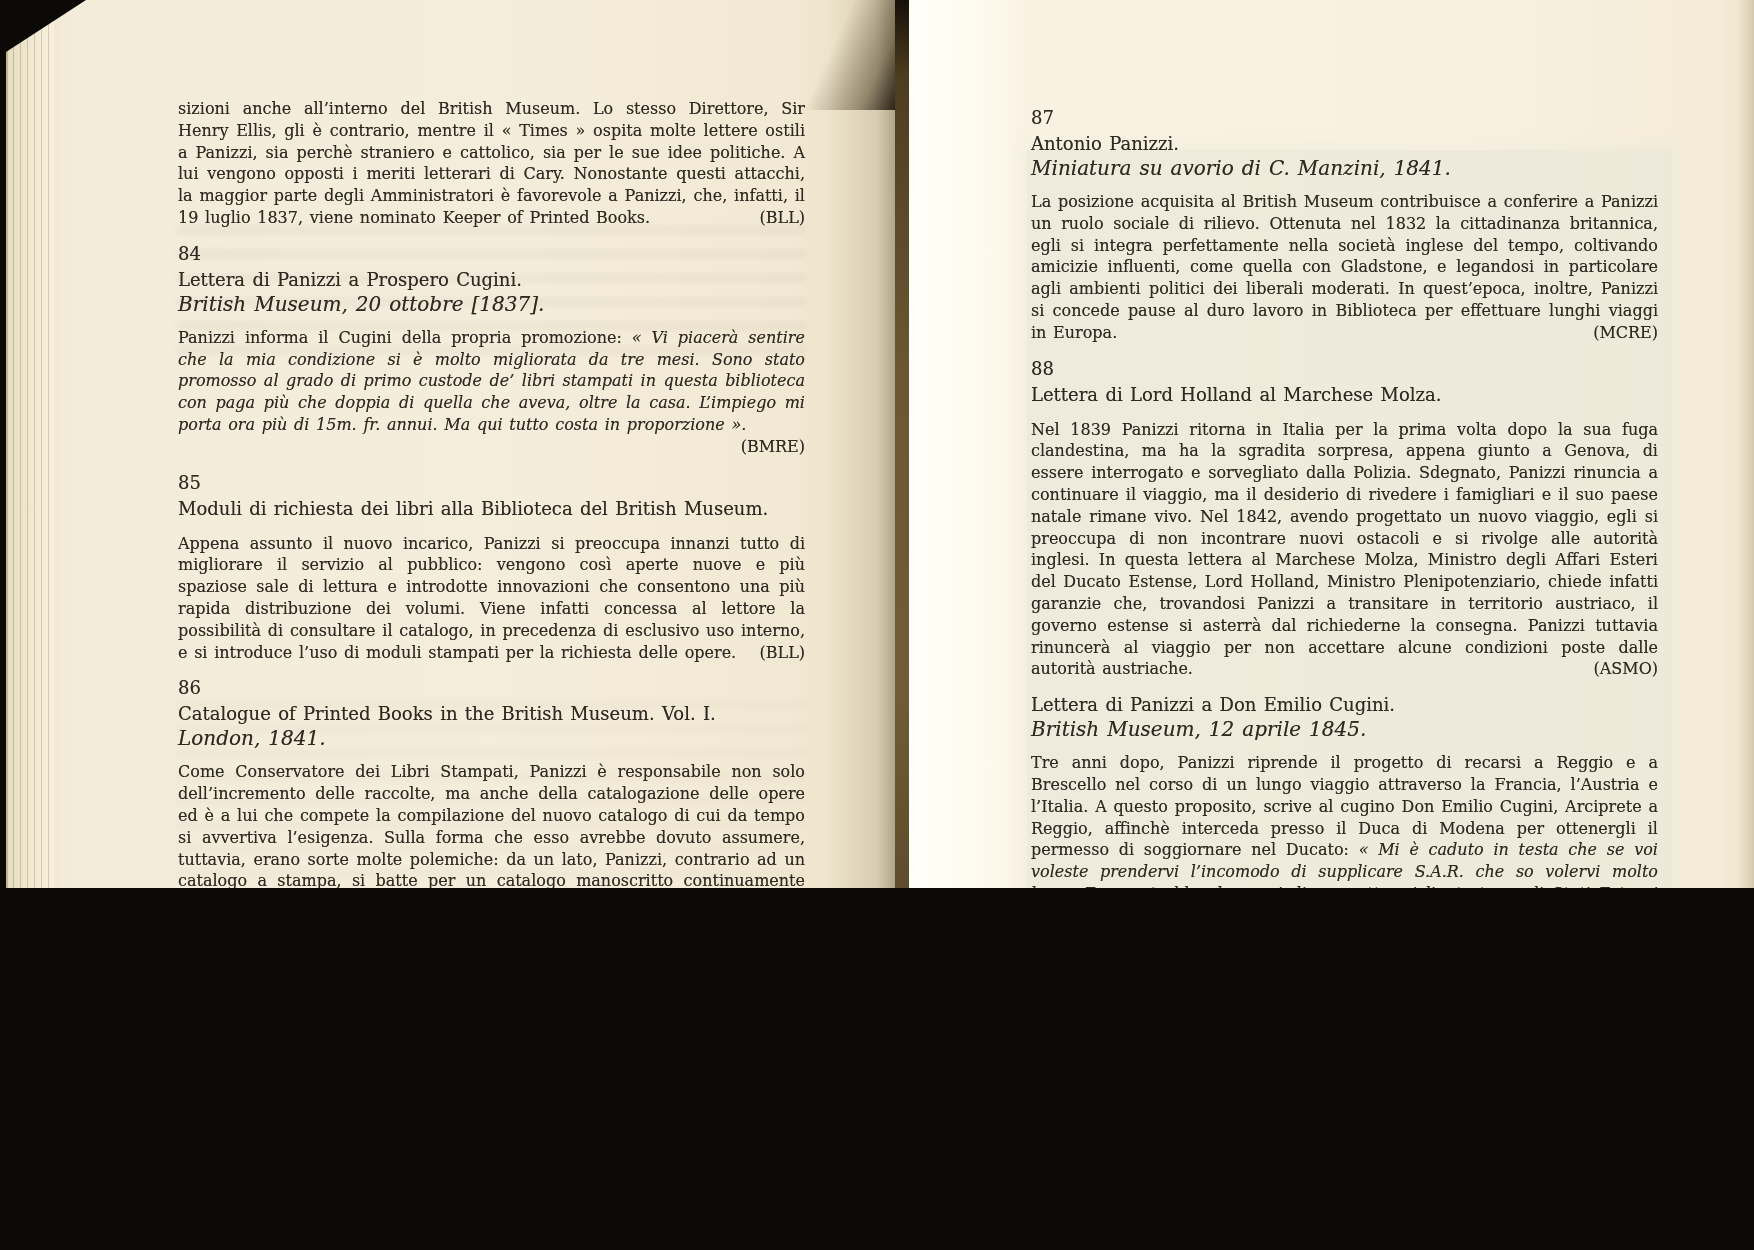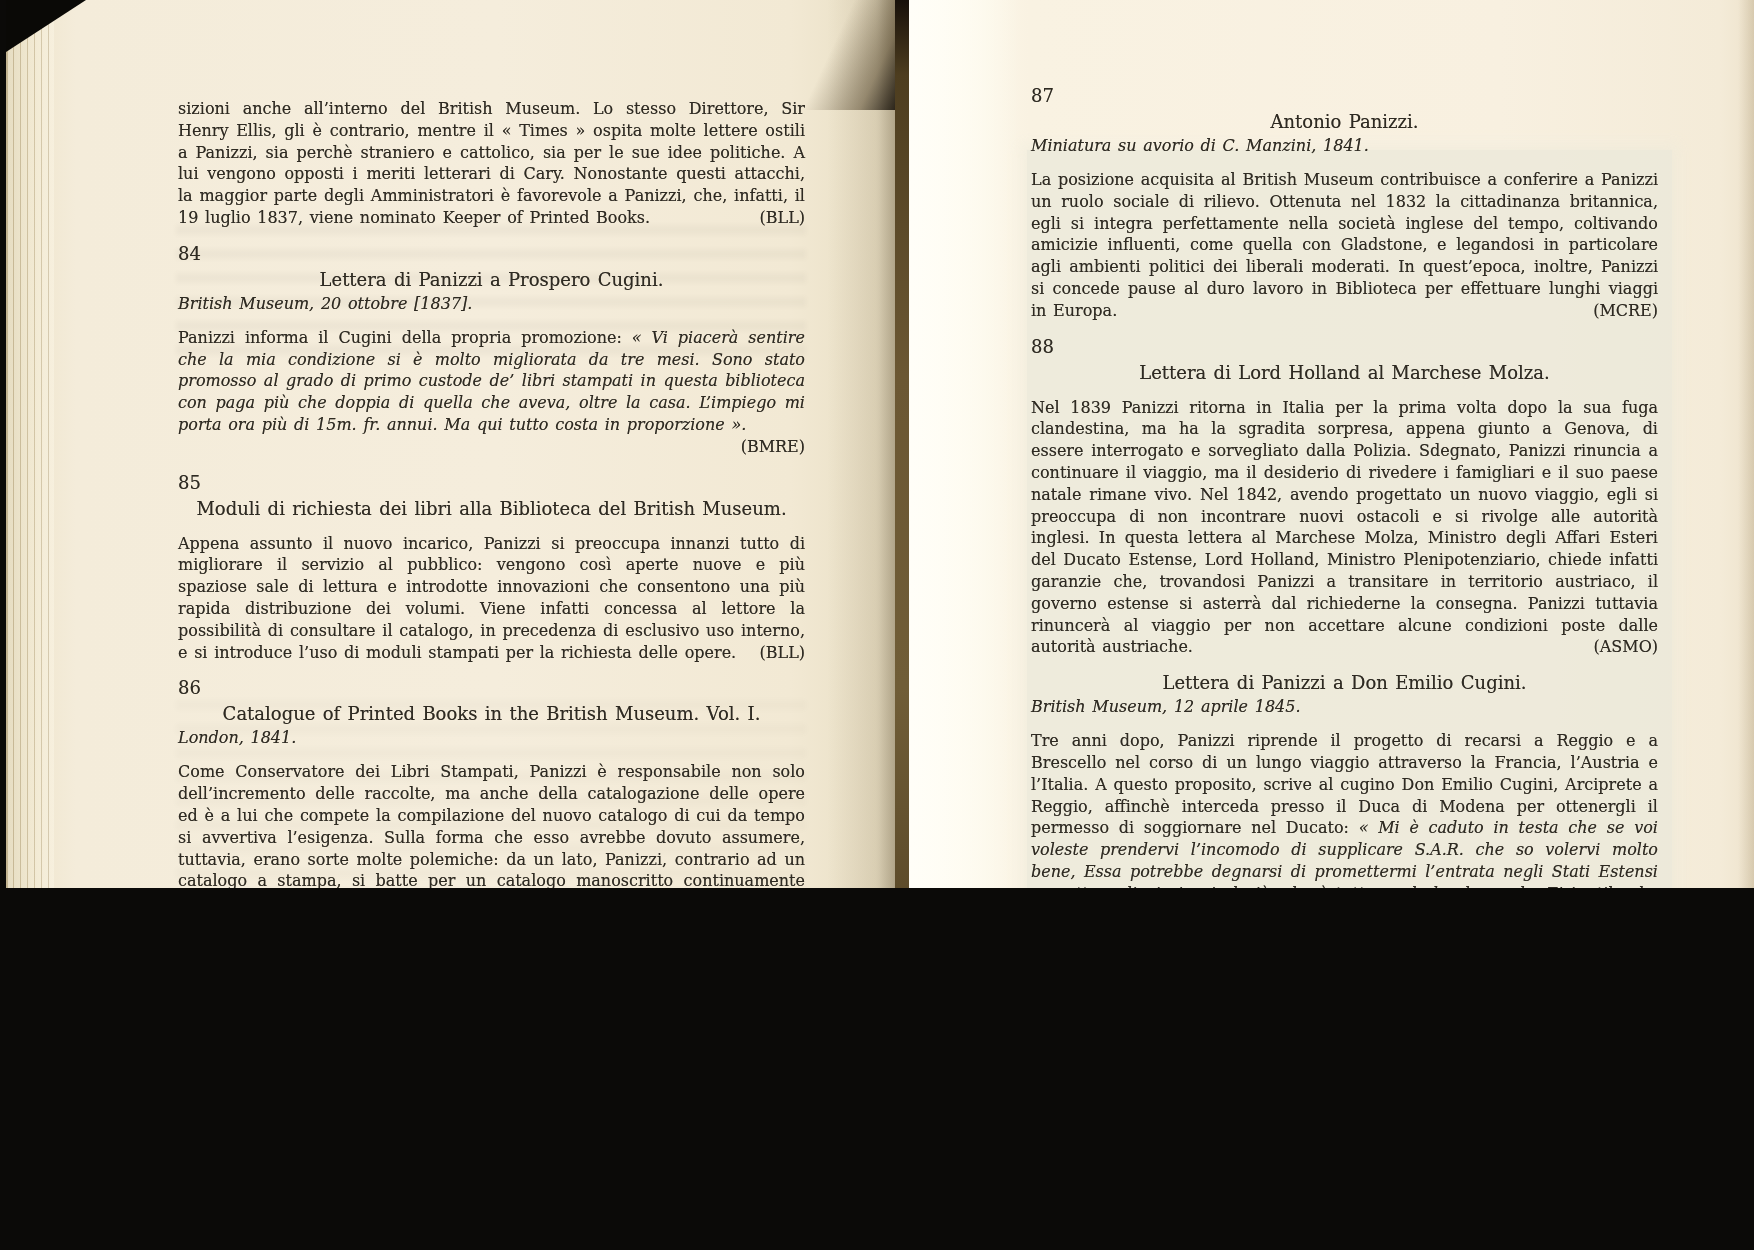--- a/index.html
+++ b/index.html
@@ -69,26 +69,26 @@
     background:linear-gradient(90deg,rgba(110,85,40,0),rgba(110,85,40,.18));
   }
   
   .col{
     position:absolute;width:627px;
     font-size:16px;line-height:21.8px;
     text-align:justify;word-spacing:1.6px;
     text-shadow:0 0 .4px rgba(46,42,34,.55);
   }
   .col-left{left:172px;top:86px;}
-  .col-right{left:122px;top:84px;}   
+  .col-right{left:122px;top:106px;}   
   p{margin:0;}
   .entry{margin-top:13px;}
   .entry-num{font-size:18px;line-height:24px;}
-  .entry-title{font-size:18px;line-height:24px;font-weight:normal;margin:2px 0 0 0;text-align:center;}
-  .entry-sub{font-style:italic;font-size:16px;line-height:22px;margin-top:1px;text-align:left;}
+  .entry-title{font-size:18px;line-height:24px;font-weight:normal;margin:2px 0 0 0;text-align:left;}
+  .entry-sub{font-style:italic;font-size:20px;line-height:22px;margin-top:1px;text-align:left;}
   .entry-body{margin-top:12px;position:relative;}
   .it{font-style:italic;}
   .src-abs{position:absolute;right:0;bottom:0;font-style:normal;}
   .pad-src{padding-bottom:21.8px;}
   .pagenum{position:absolute;font-size:17px;letter-spacing:.5px;}
   .pagenum-left{left:190px;top:1108px;}
   .pagenum-right{left:661px;top:1124px;font-family:Liberation Serif, serif;} 
 </style>
 </head>
 <body>

